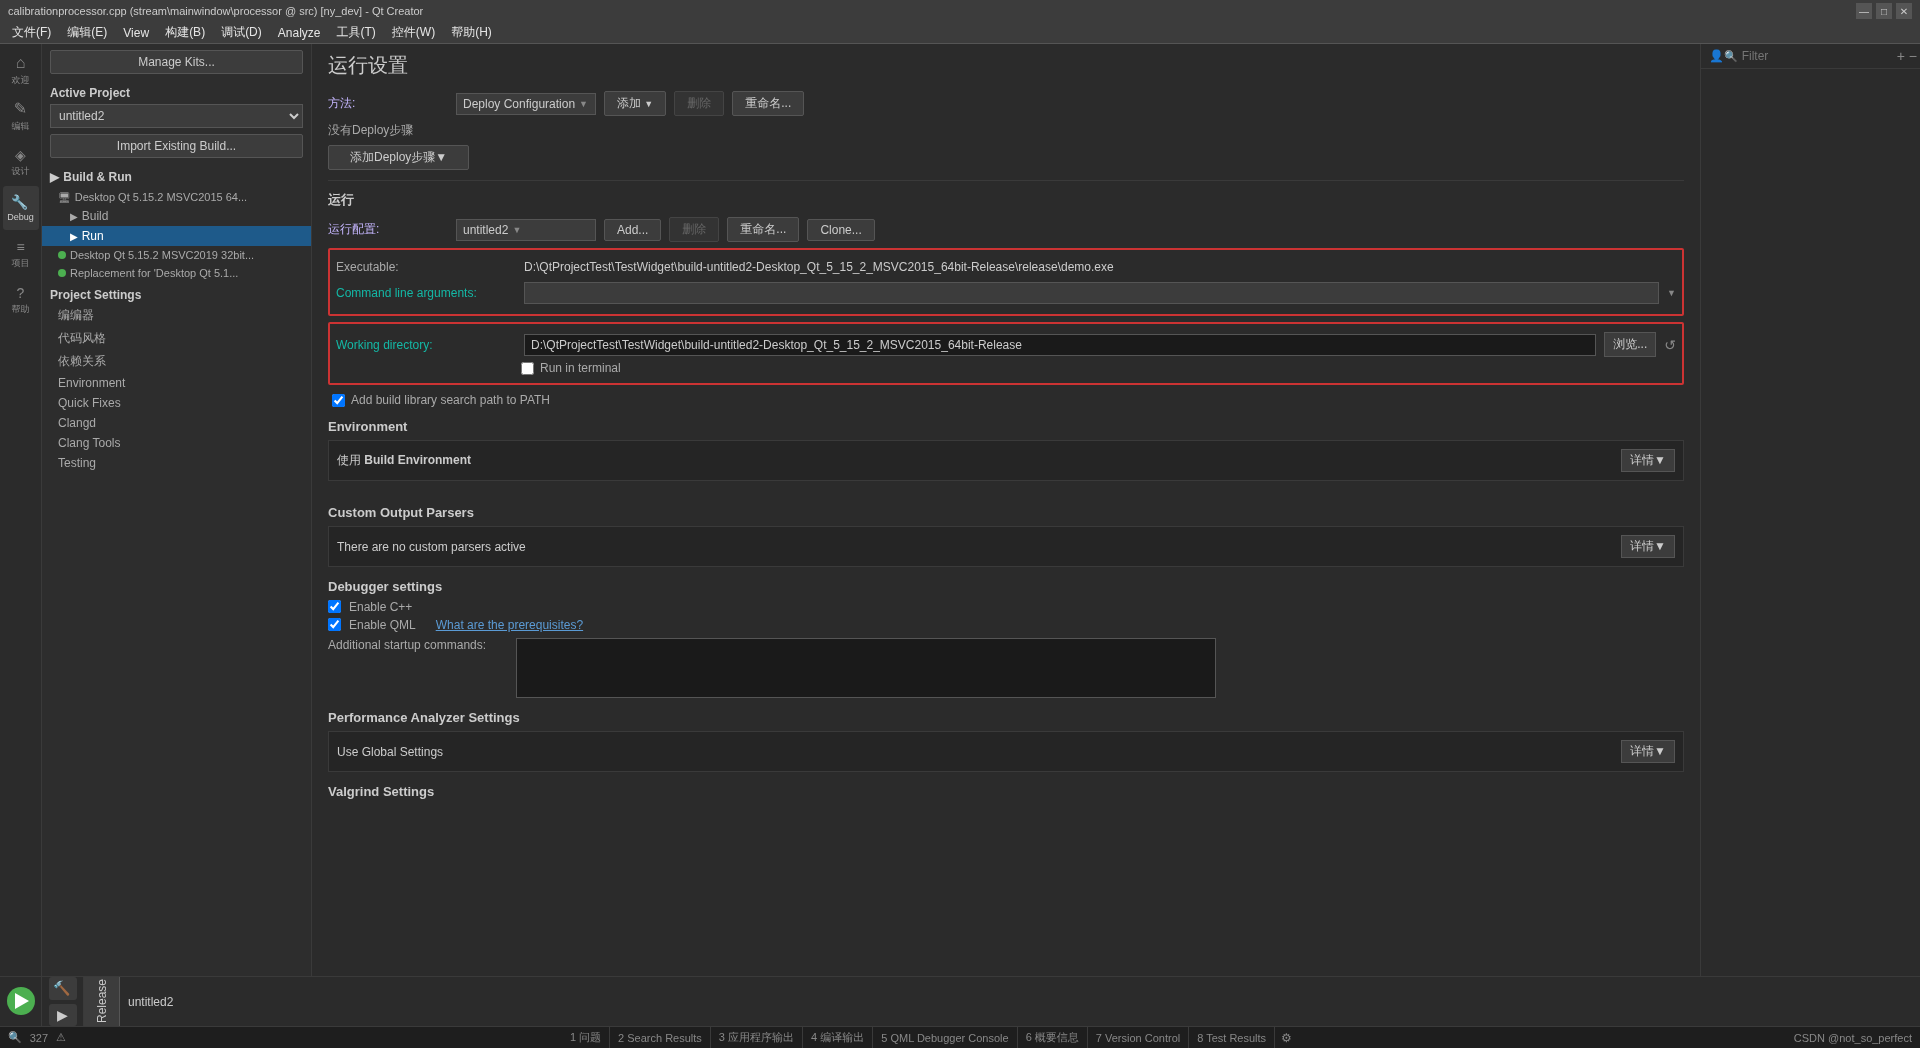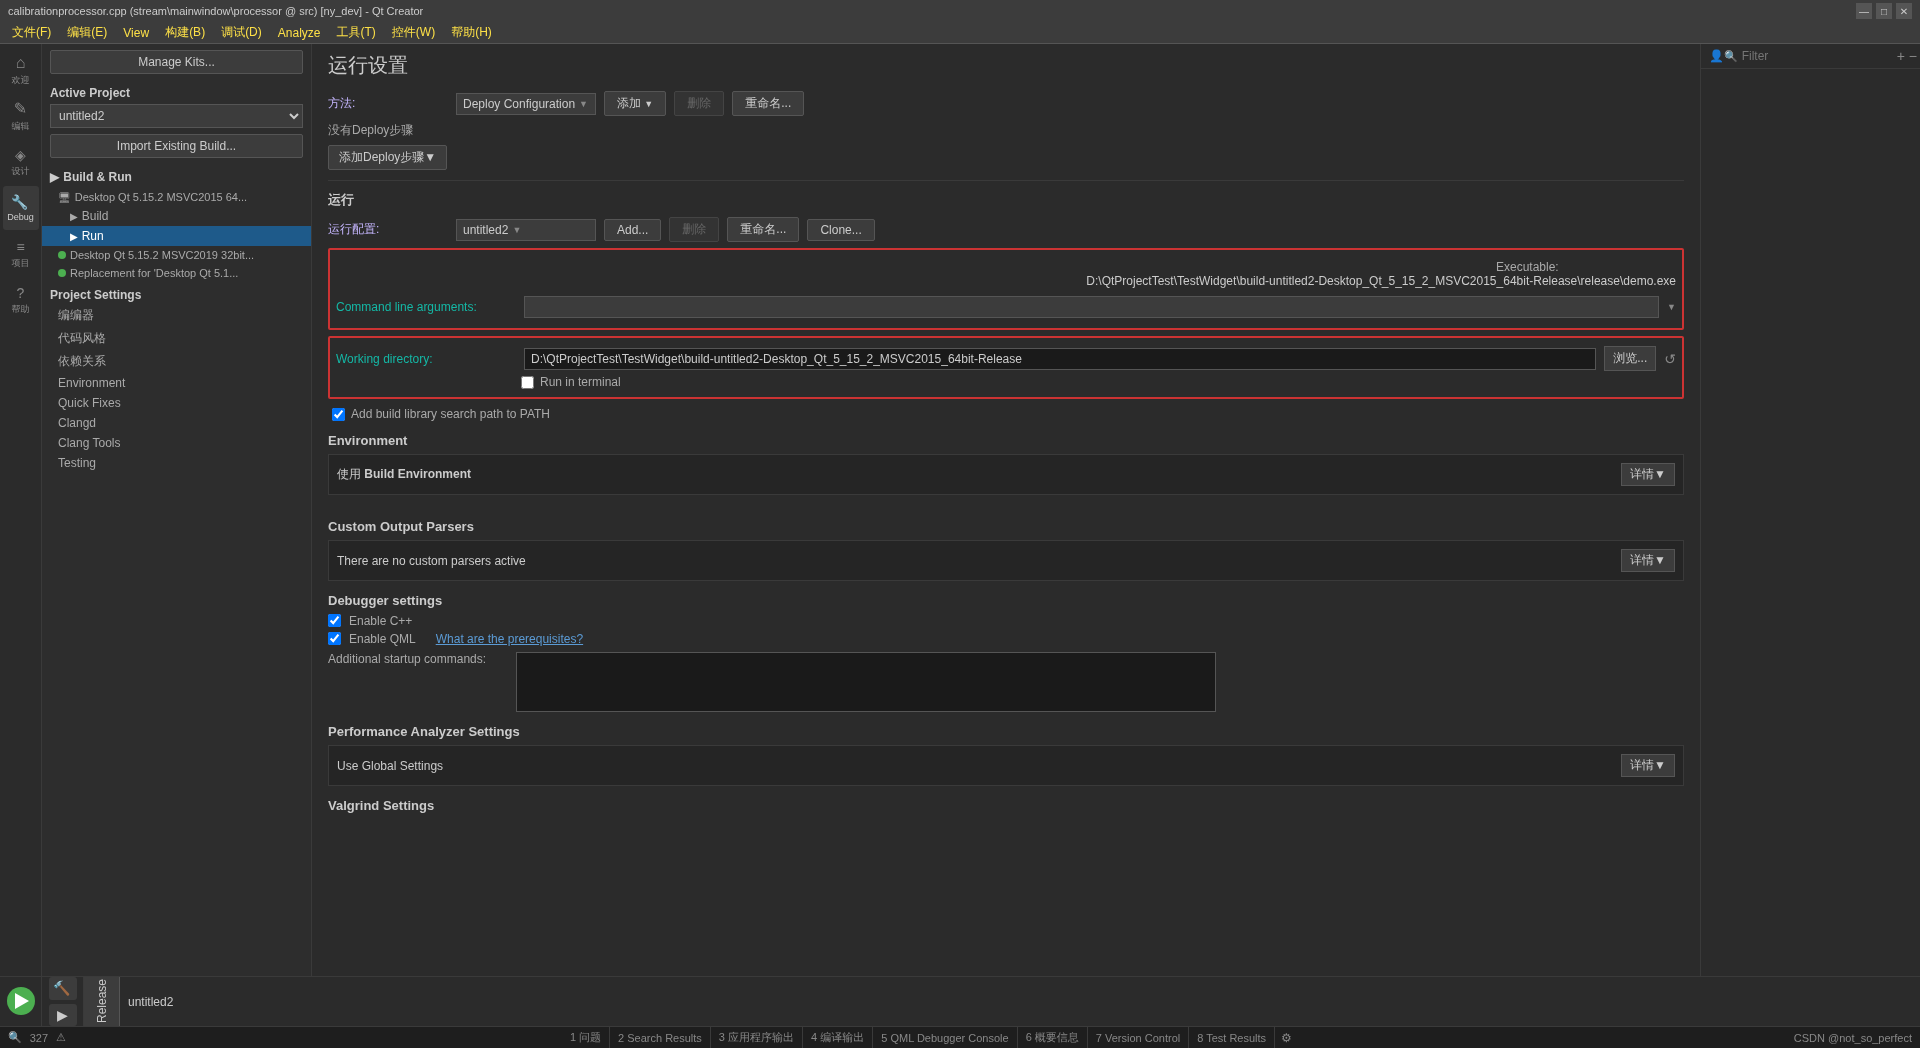--- a/index.html
+++ b/index.html
@@ -44,21 +44,21 @@
       display: flex;
       align-items: center;
       padding: 0 4px;
       border-bottom: 1px solid #555;
       flex-shrink: 0;
     }
     .menubar-item {
       padding: 2px 8px;
       cursor: pointer;
       font-size: 12px;
-      color: #fde047;
+      color: #e5e5e5;
     }
     
     .main-layout {
       display: flex;
       flex: 1;
       overflow: hidden;
     }
     
     .icon-bar {
       width: 42px;
@@ -242,21 +242,21 @@
     }
     .no-deploy-text {
       color: #aaaaaa;
       font-size: 12px;
       margin: 6px 0;
     }
     .add-deploy-btn {
       background: #3c3c3c;
       border: 1px solid #555;
       color: #ccc;
-      padding: 3px 10px;
+      padding: 3px 21px;
       font-size: 12px;
       cursor: pointer;
       border-radius: 2px;
       display: flex;
       align-items: center;
       gap: 2px;
     }
     .section-divider {
       height: 1px;
       background: #3a3a3a;
@@ -278,23 +278,23 @@
     }
     
     .highlight-box {
       border: 2px solid #cc3333;
       border-radius: 2px;
       padding: 6px;
       margin-bottom: 6px;
     }
     .executable-row {
       display: flex;
-      align-items: flex-end;
+      align-items: center;
+      gap: 8px;
       padding: 4px 0;
-      flex-direction: column;
     }
     .executable-label {
       color: #aaaaaa;
       width: 180px;
       flex-shrink: 0;
     }
     .executable-value {
       color: #cccccc;
       font-size: 12px;
     }

